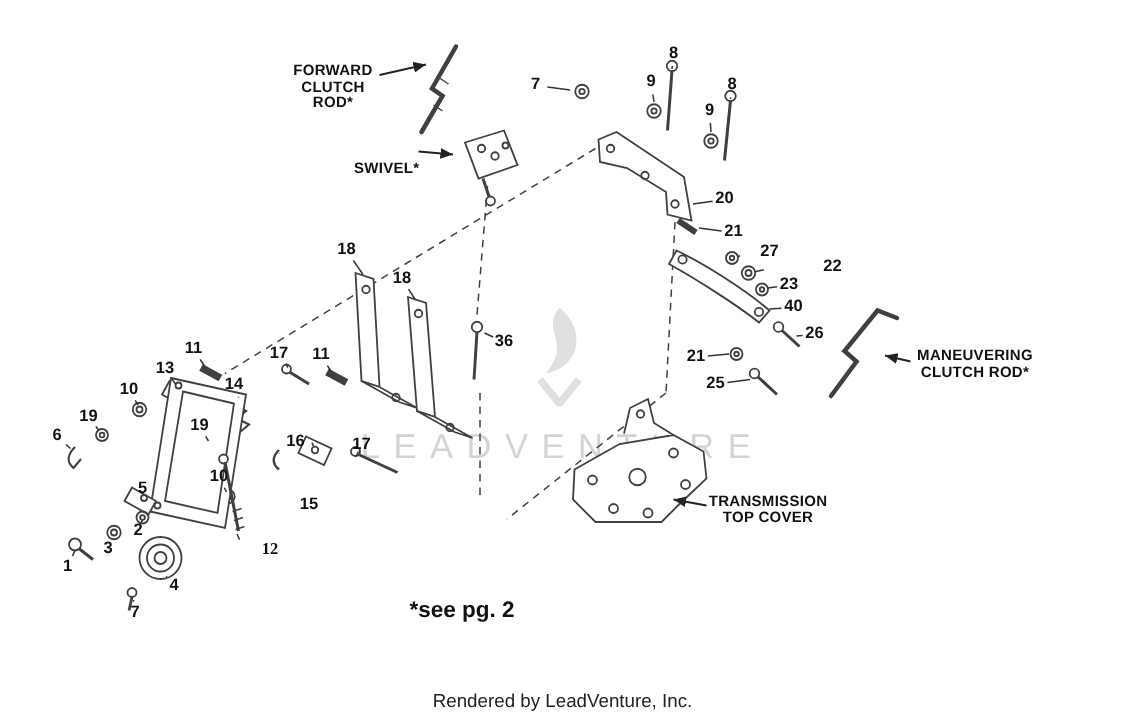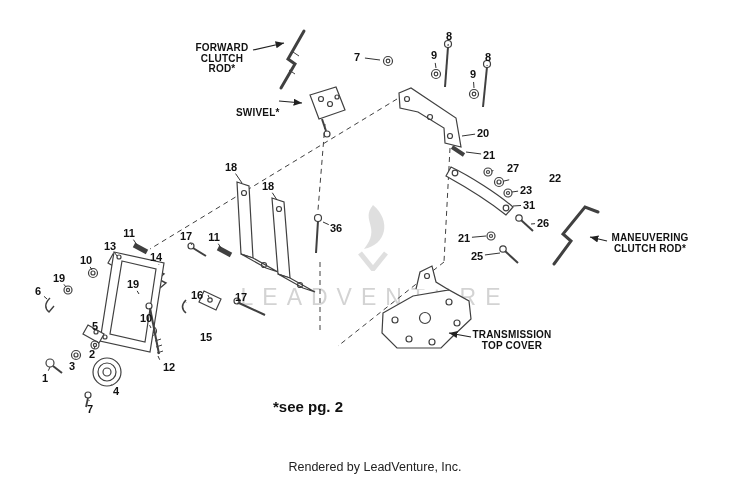--- a/index.html
+++ b/index.html
@@ -280,40 +280,40 @@
 <span class="callout" style="left: 357px; top: 57px;">7</span>
     <span class="callout" style="left: 449px; top: 36px;">8</span>
     <span class="callout" style="left: 434px; top: 55px;">9</span>
     <span class="callout" style="left: 488px; top: 57px;">8</span>
     <span class="callout" style="left: 473px; top: 74px;">9</span>
     <span class="callout" style="left: 483px; top: 133px;">20</span>
     <span class="callout" style="left: 489px; top: 155px;">21</span>
     <span class="callout" style="left: 501px; top: 168px; margin-left: 12px;">27</span>
     <span class="callout" style="left: 517px; top: 178px; margin-left: 38px;">22</span>
     <span class="callout" style="left: 526px; top: 190px;">23</span>
-    <span class="callout" style="left: 529px; top: 205px;">31</span>
+    <span class="callout" style="left: 529px; top: 205px;">40</span>
     <span class="callout" style="left: 543px; top: 223px;">26</span>
     <span class="callout" style="left: 464px; top: 238px;">21</span>
     <span class="callout" style="left: 477px; top: 256px;">25</span>
     <span class="callout" style="left: 231px; top: 167px;">18</span>
     <span class="callout" style="left: 268px; top: 186px;">18</span>
     <span class="callout" style="left: 336px; top: 228px;">36</span>
     <span class="callout" style="left: 129px; top: 233px;">11</span>
     <span class="callout" style="left: 214px; top: 237px;">11</span>
     <span class="callout" style="left: 186px; top: 236px;">17</span>
     <span class="callout" style="left: 110px; top: 246px;">13</span>
     <span class="callout" style="left: 156px; top: 257px;">14</span>
     <span class="callout" style="left: 86px; top: 260px;">10</span>
     <span class="callout" style="left: 59px; top: 278px;">19</span>
     <span class="callout" style="left: 133px; top: 284px;">19</span>
     <span class="callout" style="left: 38px; top: 291px;">6</span>
     <span class="callout" style="left: 197px; top: 295px;">16</span>
     <span class="callout" style="left: 206px; top: 290px; margin-top: 47px;">15</span>
     <span class="callout" style="left: 241px; top: 297px;">17</span>
     <span class="callout" style="left: 146px; top: 318px;">10</span>
     <span class="callout" style="left: 95px; top: 326px;">5</span>
-    <span class="callout" style="left: 169px; top: 367px;">12</span>
+    <span class="callout" style="left: 180px; top: 367px; font-family: Liberation Serif, serif;">12</span>
     <span class="callout" style="left: 45px; top: 378px;">1</span>
     <span class="callout" style="left: 72px; top: 366px;">3</span>
     <span class="callout" style="left: 92px; top: 354px;">2</span>
     <span class="callout" style="left: 116px; top: 391px;">4</span>
     <span class="callout" style="left: 90px; top: 409px;">7</span>
   </div>
 
 </body></html>

